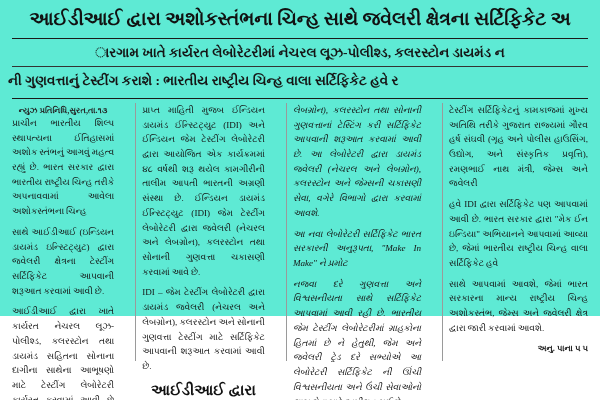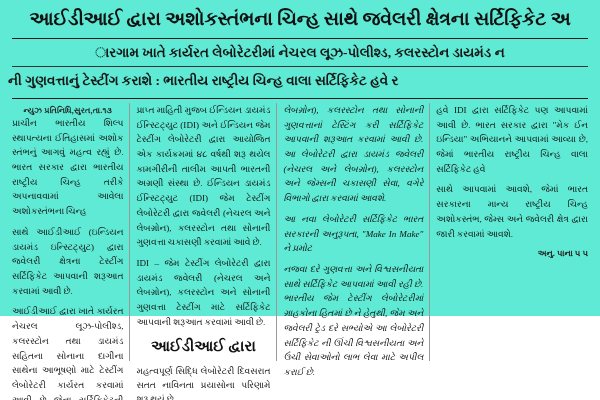--- a/index.html
+++ b/index.html
@@ -76,20 +76,21 @@
     letter-spacing: 0.2px;
   }
 
   
   .columns {
     display: flex;
     margin-top: 4px;
     padding: 0 6px 0 6px;
     box-sizing: border-box;
     height: 258px;
+    gap: 15px;
   }
   .col {
     box-sizing: border-box;
     padding: 0 6px;
     position: relative;
   }
   .col + .col {
     border-left: 0.7px solid #9a9a9a;
   }
   .col-1 { width: 21%; }
@@ -157,19 +158,20 @@
 
     </div>
 
     <div class="col col-3">
       <p class="para">લેબગ્રોન), કલરસ્ટોન તથા સોનાની ગુણવત્તાનાં ટેસ્ટિંગ કરી સર્ટિફિકેટ આપવાની શરૂઆત કરવામાં આવી છે. આ લેબોરેટરી દ્વારા ડાયમંડ જવેલરી (નેચરલ અને લેબગ્રોન), કલરસ્ટોન અને જેમ્સની ચકાસણી સેવા, વગેરે વિભાગો દ્વારા કરવામાં આવશે.</p>
       <p class="para">આ નવા લેબોરેટરી સર્ટિફિકેટ ભારત સરકારની અનુરૂપતા, "Make In Make" ને પ્રમોટ</p>
       <p class="para">નજવા દરે ગુણવત્તા અને વિશ્વસનીયતા સાથે સર્ટિફિકેટ આપવામાં આવી રહી છે. ભારતીય જેમ ટેસ્ટીંગ લેબોરેટરીમાં ગ્રાહકોના હિતમાં છે ને હેતુથી, જેમ અને જવેલરી ટ્રેડ દરે સભ્યોએ આ લેબોરેટરી સર્ટિફિકેટ ની ઊંચી વિશ્વસનીયતા અને ઉંચી સેવાઓનો લાભ લેવા માટે અપીલ કરાઈ છે.</p>
     </div>
 
     <div class="col col-4">
+      <p class="para">ટેસ્ટીંગ સર્ટિફિકેટનું કામકાજમાં મુખ્ય અતિથિ તરીકે ગુજરાત રાજ્યમાં ગૌરવ હર્ષ સંઘવી (ગૃહ અને પોલીસ હાઉસિંગ, ઉદ્યોગ, અને સંસ્કૃતિક પ્રવૃત્તિ), રમણભાઈ નાથ મંત્રી, જેમ્સ અને જવેલરી</p>
       <p class="para">હવે IDI દ્વારા સર્ટિફિકેટ પણ આપવામાં આવી છે. ભારત સરકાર દ્વારા "મેક ઈન ઇન્ડિયા" અભિયાનને આપવામાં આવ્યા છે, જેમાં ભારતીય રાષ્ટ્રીય ચિન્હ વાલા સર્ટિફિકેટ હવે</p>
       <p class="para">સાથે આપવામાં આવશે, જેમાં ભારત સરકારના માન્ય રાષ્ટ્રીય ચિન્હ અશોકસ્તંભ, જેમ્સ અને જવેલરી ક્ષેત્ર દ્વારા જારી કરવામાં આવશે.</p>
       <div class="kicker">અનુ. પાના ૫ ૫</div>
     </div>
 
   </div>
 </div>
 
 </body></html>

